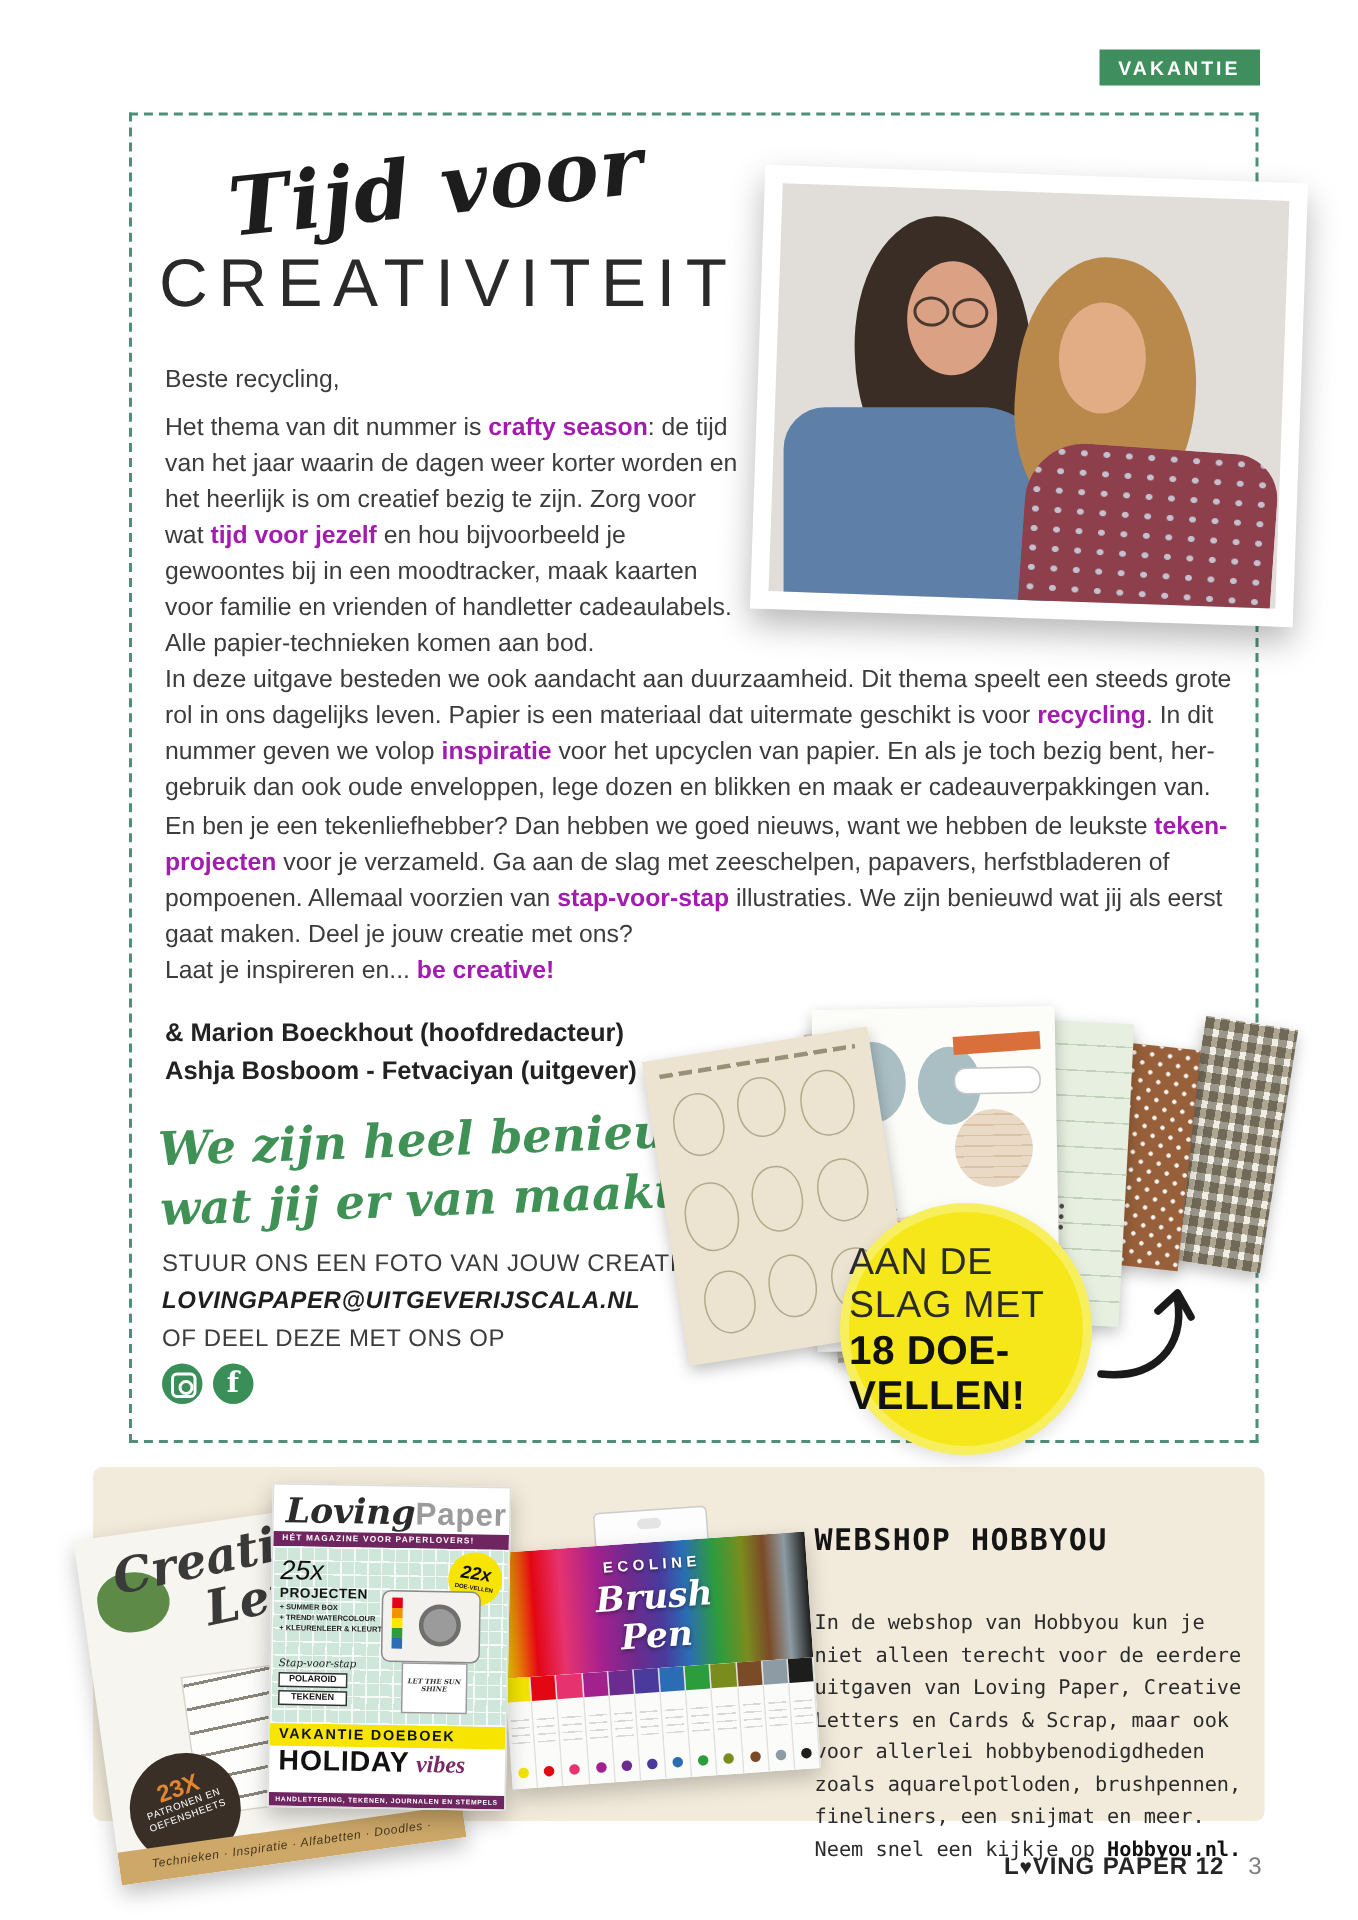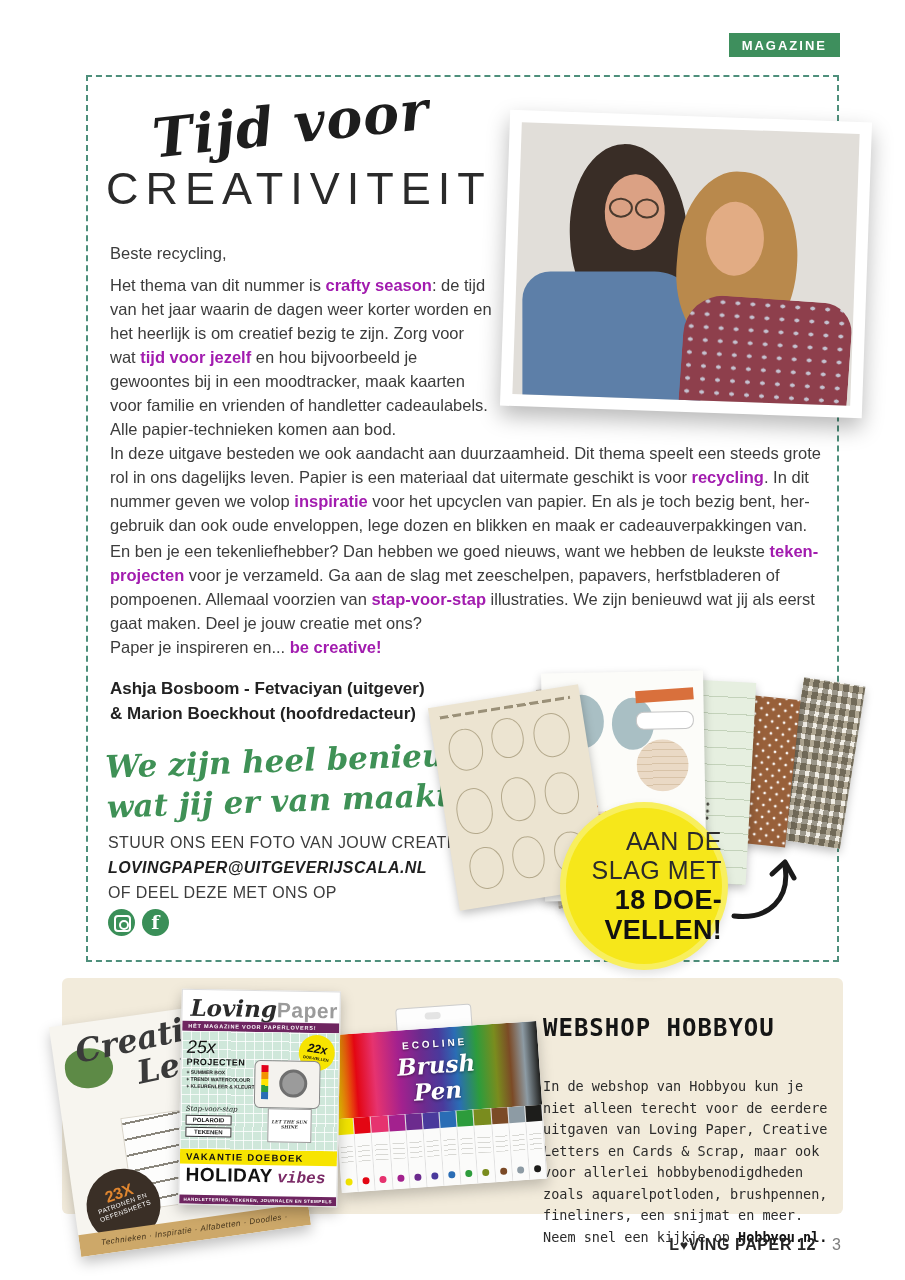--- a/index.html
+++ b/index.html
@@ -105,21 +105,21 @@
                             radial-gradient(circle,rgba(255,255,255,.95) 1.2px,transparent 1.7px);
            background-size:12px 12px,12px 12px;background-position:0 0,6px 6px;}
   .sh-alpha{left:356px;top:13px;width:62px;height:164px;background:#f1eee6;transform:rotate(9deg);z-index:1;
             background-image:repeating-linear-gradient(0deg,#b9b2a2 0 7px,transparent 7px 12px),
                              repeating-linear-gradient(90deg,rgba(90,85,70,.55) 0 6px,transparent 6px 10px);
             background-blend-mode:multiply;}
 
   
   .sticker{position:absolute;left:560px;top:802px;width:168px;height:168px;border-radius:50%;
            background:#f6e71a;border:6px solid #f8ef5e;box-sizing:border-box;z-index:10;
-           display:flex;flex-direction:column;align-items:flex-end;justify-content:center;
+           display:flex;flex-direction:column;align-items:flex-start;justify-content:center;
            text-align:center;box-shadow:0 4px 10px rgba(0,0,0,.12);}
   .stk-light{font-size:25px;font-weight:300;color:#2b2b2b;line-height:29px;letter-spacing:.5px;}
   .stk-bold{font-size:27px;font-weight:800;color:#111;line-height:30px;letter-spacing:.3px;}
   .arrow{position:absolute;left:728px;top:852px;z-index:11;}
 
   
   .strip{position:absolute;left:62px;top:978px;width:781px;height:236px;background:#f2ebdb;border-radius:6px;}
 
   
   .cl-cover{position:absolute;left:64px;top:1010px;width:232px;height:232px;background:#f7f5ef;
@@ -165,21 +165,21 @@
          text-align:center;transform:rotate(8deg);}
   .lp-22 .n{font-weight:900;font-style:italic;font-size:12px;line-height:14px;padding-top:7px;color:#111;}
   .lp-22 .s{font-size:4px;font-weight:800;color:#111;}
   .lp-step{position:absolute;left:5px;top:74px;font-family:"DejaVu Serif",serif;font-style:italic;font-size:7px;color:#222;}
   .lp-chip{position:absolute;left:5px;width:44px;background:#fff;border:1px solid #333;color:#111;
            font-size:6px;font-weight:700;text-align:center;padding:1px 0;}
   .c1{top:84px;} .c2{top:96px;}
   .lp-vak{background:#f7e400;color:#111;font-weight:800;font-size:9.5px;letter-spacing:1.2px;padding:2px 6px;}
   .lp-holiday{padding:0 6px;white-space:nowrap;}
   .lp-holiday .h1{font-weight:900;font-size:19px;color:#111;letter-spacing:.5px;}
-  .lp-holiday .h2{font-family:Liberation Mono, monospace;font-style:italic;font-weight:700;font-size:16px;color:#7a2a66;}
+  .lp-holiday .h2{font-family:Liberation Serif, serif;font-style:italic;font-weight:700;font-size:16px;color:#7a2a66;}
   .lp-foot{position:absolute;left:0;bottom:0;width:100%;background:#6e2560;color:#fff;font-size:4.5px;
            letter-spacing:.5px;text-align:center;padding:2px 0;font-weight:700;}
 
   
   .eco{position:absolute;left:336px;top:1020px;width:206px;height:172px;transform:rotate(-4deg);z-index:1;}
   .eco-tab{position:absolute;left:66px;top:-14px;width:74px;height:26px;background:#fdfdfd;border:1px solid #ccc;
            border-radius:4px;}
   .eco-tab::before{content:"";position:absolute;left:28px;top:5px;width:16px;height:7px;border-radius:7px;background:#e4e4e4;}
   .eco-main{position:absolute;left:0;top:8px;width:100%;height:158px;box-shadow:0 6px 14px rgba(0,0,0,.22);
             background:#fff;overflow:hidden;}
@@ -193,37 +193,37 @@
              text-shadow:0 1px 3px rgba(0,0,0,.45);}
   .eco-pens{display:flex;height:74px;}
   .pen{flex:1;position:relative;border-right:1px solid #e0e0e0;background:#fbfbfa;}
   .pen-ink{height:16px;}
   .pen-chip{position:absolute;left:50%;bottom:7px;width:7px;height:7px;border-radius:50%;transform:translateX(-50%);}
   .pen-line{position:absolute;left:2px;right:2px;top:26px;height:18px;
             background:repeating-linear-gradient(0deg,#d8d8d4 0 1px,transparent 1px 5px);}
 
   
   .ws{position:absolute;left:543px;top:1014px;width:295px;font-family:"DejaVu Sans Mono",monospace;}
-  .ws-title{font-size:24px;font-weight:800;letter-spacing:1px;color:#151515;margin-bottom:8px;
+  .ws-title{font-size:20px;font-weight:800;letter-spacing:1px;color:#151515;margin-bottom:8px;
             font-family:"DejaVu Sans Mono",monospace;}
   .ws-body{font-size:13.5px;line-height:21.5px;color:#2b2b2b;margin-top:34px;}
   .ws-body .b{color:#111;}
 
   
   .footer{position:absolute;right:64px;top:1236px;display:flex;align-items:baseline;gap:16px;}
   .f-brand{font-weight:800;font-size:16px;color:#262626;letter-spacing:.6px;}
   .f-heart{font-size:14px;}
   .f-num{font-size:16px;color:#7d7d7d;}
 </style>
 </head>
 <body>
 
 <div class="page">
 
-  <div class="badge">MAGAZINE</div>
+  <div class="badge">VAKANTIE</div>
 
   <div class="frame"></div>
 
   <div class="script-title">Tijd voor</div>
   <div class="main-title">CREATIVITEIT</div>
 
   <div class="photo">
     <div class="photo-img">
       <div class="p-hair-l"></div>
       <div class="p-body-l"></div>
@@ -233,24 +233,24 @@
       <div class="p-hair-r"></div>
       <div class="p-body-r"></div>
       <div class="p-face-r"></div>
     </div>
   </div>
 
   <div class="txt salutation">Beste recycling,</div>
   <div class="txt p1"><span>Het thema van dit nummer is </span><span class="b">crafty season</span><span>: de tijd van het jaar waarin de dagen weer korter worden en het heerlijk is om creatief bezig te zijn. Zorg voor wat </span><span class="b">tijd voor jezelf</span><span> en hou bijvoorbeeld je gewoontes bij in een moodtracker, maak kaarten voor familie en vrienden of handletter cadeaulabels. Alle papier-technieken komen aan bod.</span></div>
   <div class="txt p2"><span>In deze uitgave besteden we ook aandacht aan duurzaamheid. Dit thema speelt een steeds grote rol in ons dagelijks leven. Papier is een materiaal dat uitermate geschikt is voor </span><span class="b">recycling</span><span>. In dit nummer geven we volop </span><span class="b">inspiratie</span><span> voor het upcyclen van papier. En als je toch bezig bent, her-gebruik dan ook oude enveloppen, lege dozen en blikken en maak er cadeauverpakkingen van.</span></div>
   <div class="txt p3"><span>En ben je een tekenliefhebber? Dan hebben we goed nieuws, want we hebben de leukste </span><span class="b">teken-projecten</span><span> voor je verzameld. Ga aan de slag met zeeschelpen, papavers, herfstbladeren of pompoenen. Allemaal voorzien van </span><span class="b">stap-voor-stap</span><span> illustraties. We zijn benieuwd wat jij als eerst gaat maken. Deel je jouw creatie met ons?</span></div>
-  <div class="txt closing"><span>Paper je inspireren en... </span><span class="b">be creative!</span></div>
+  <div class="txt closing"><span>Laat je inspireren en... </span><span class="b">be creative!</span></div>
   <div class="txt signature">
+    <div>&amp; Marion Boeckhout (hoofdredacteur)</div>
     <div>Ashja Bosboom - Fetvaciyan (uitgever)</div>
-    <div>&amp; Marion Boeckhout (hoofdredacteur)</div>
   </div>
 
   <div class="cta-script">
     <div>We zijn heel benieuwd</div>
     <div>wat jij er van maakt!</div>
   </div>
 
   <div class="contact">
     <div>STUUR ONS EEN FOTO VAN JOUW CREATIE</div>
     <div class="email">LOVINGPAPER@UITGEVERIJSCALA.NL</div>

